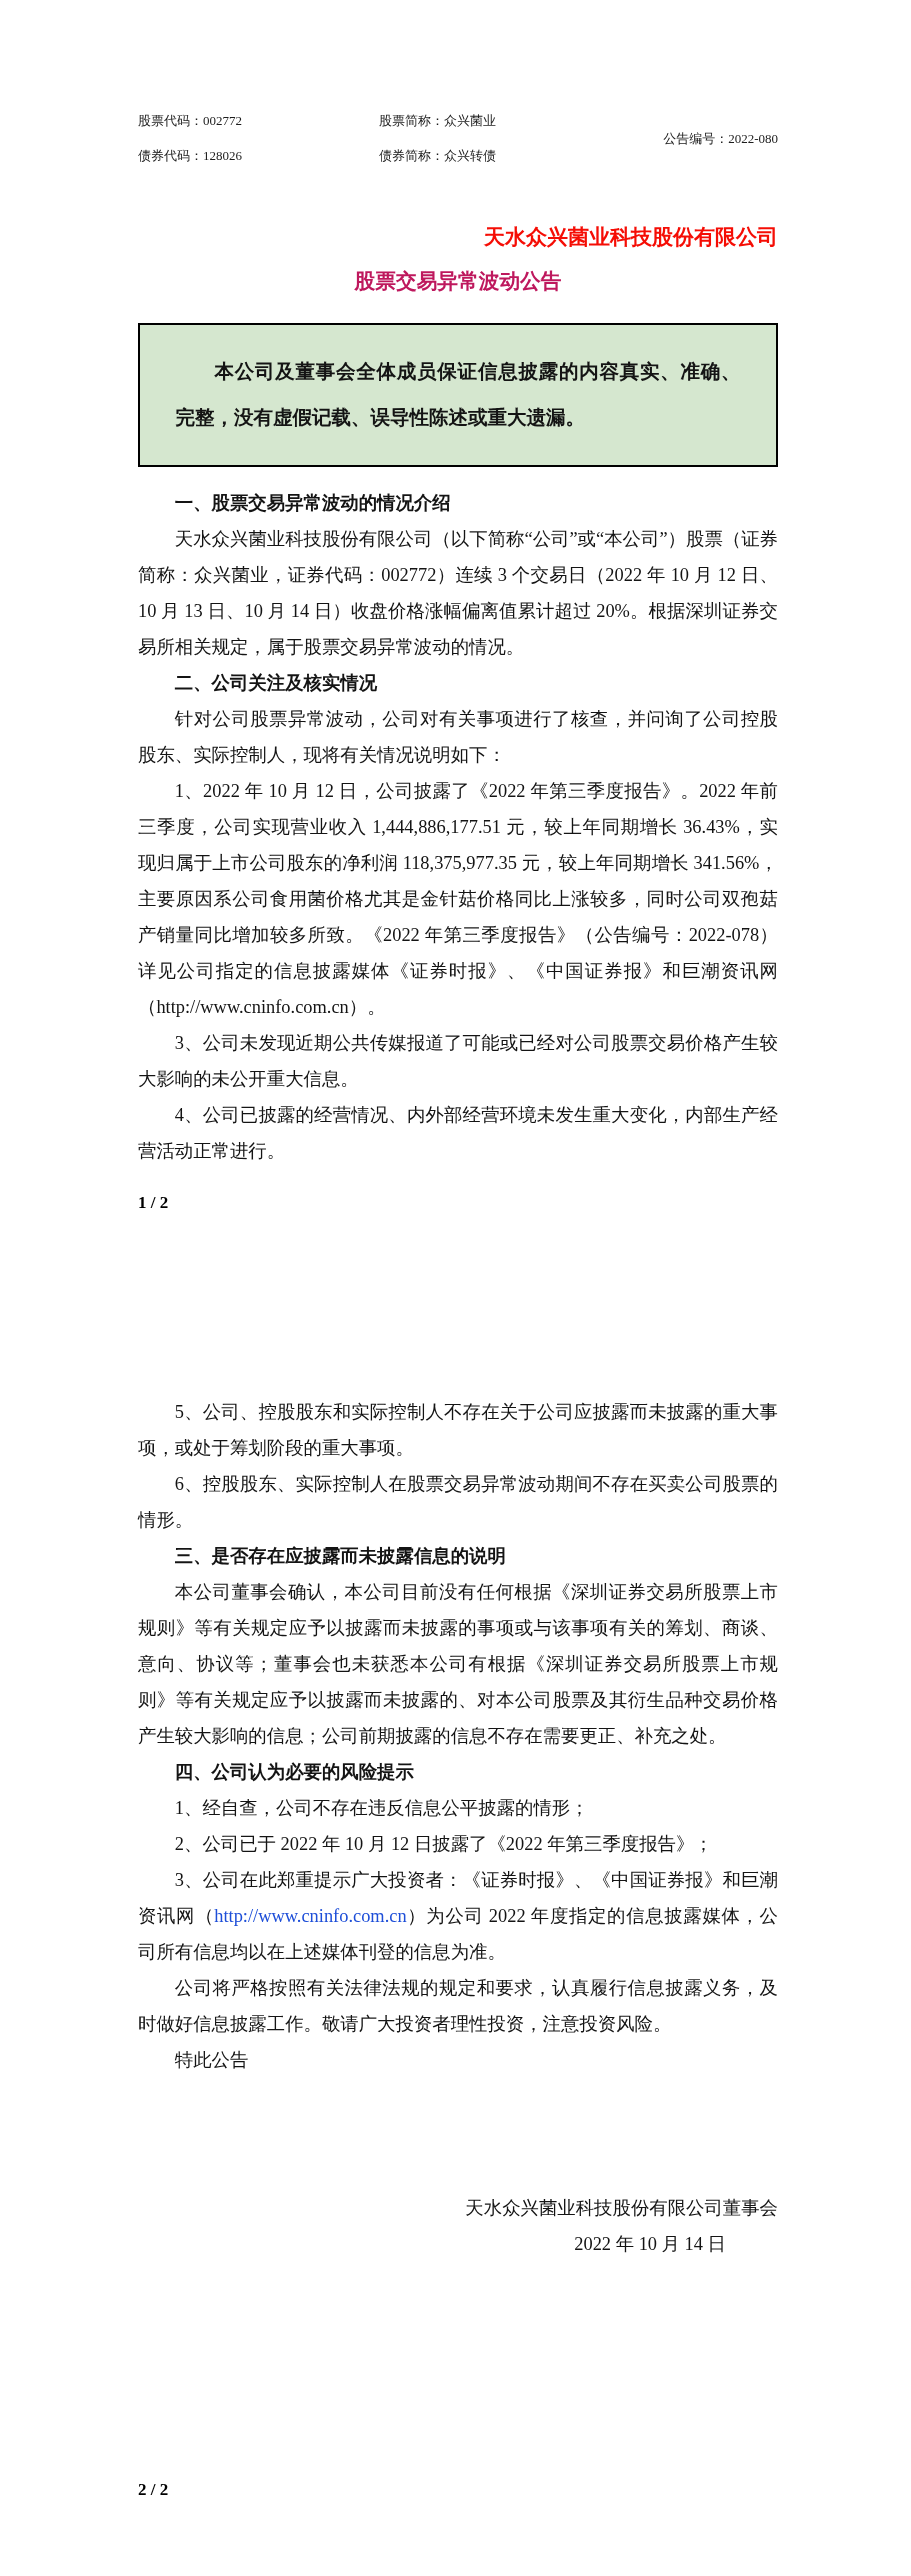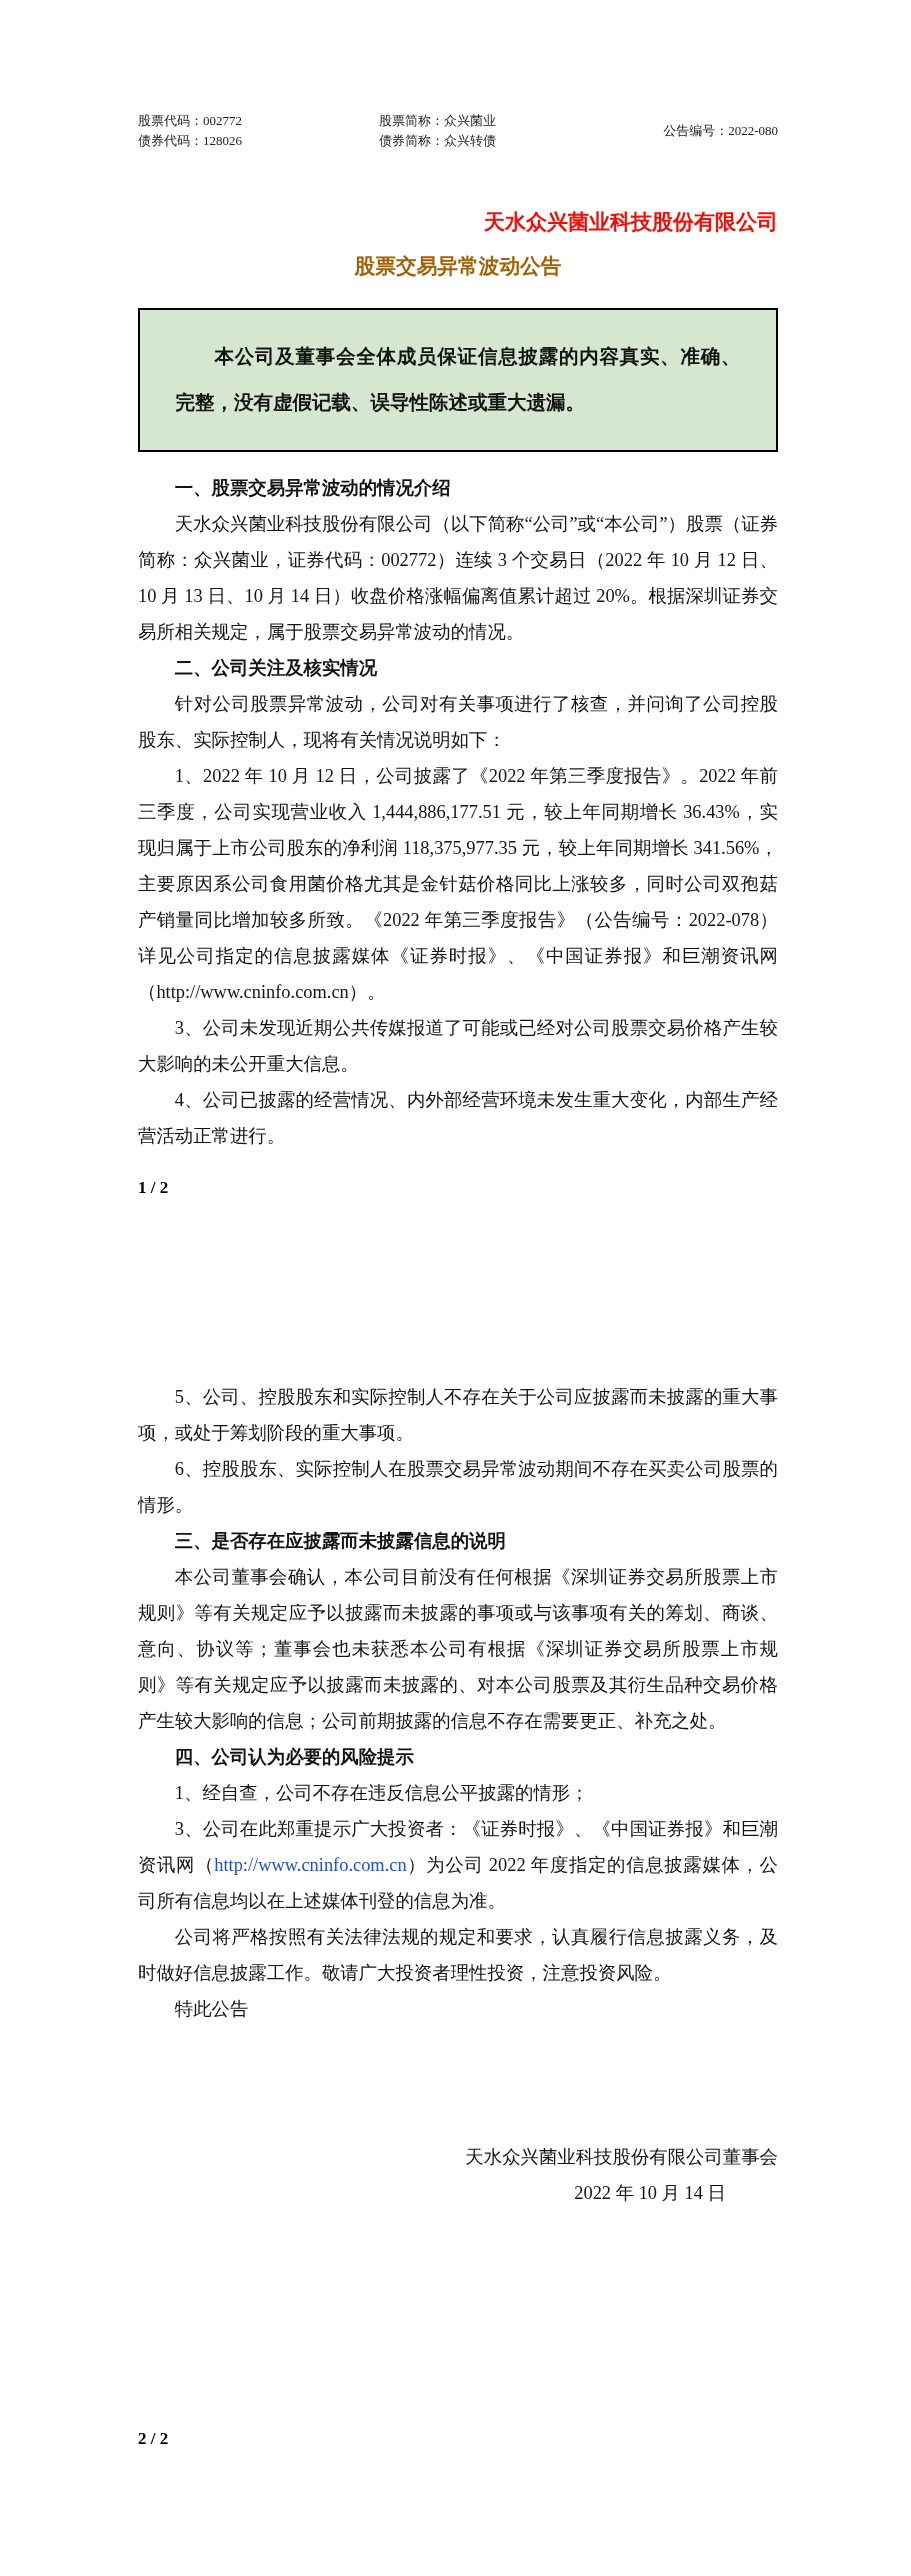--- a/index.html
+++ b/index.html
@@ -17,21 +17,21 @@
   .content {
     width: 640px;
     margin-left: 138px;
   }
   
   .doc-header {
     padding-top: 112px;
     display: grid;
     grid-template-columns: 241px 1fr auto;
     grid-template-rows: 17px 17px;
-    row-gap: 3px;
+    row-gap: 18px;
     font-size: 13px;
     line-height: 17px;
     color: #1c1c1c;
   }
   .doc-header .annc-no {
     grid-row: 1 / span 2;
     grid-column: 3;
     align-self: center;
     white-space: nowrap;
   }
@@ -43,21 +43,21 @@
     font-weight: bold;
     text-align: right;
     color: #f50d05;
   }
   .title-announcement {
     margin-top: 18.4px;
     font-size: 20.7px;
     line-height: 26px;
     font-weight: bold;
     text-align: center;
-    color: #a16207;
+    color: #be185d;
   }
   
   .disclaimer {
     margin-top: 29px;
     border: 2.3px solid #000000;
     background: #d5e7cf;
     padding: 8px 19.5px 7.5px 19.5px;
     box-sizing: border-box;
   }
   .disclaimer p {
@@ -146,20 +146,21 @@
   <p class="para">4、公司已披露的经营情况、内外部经营环境未发生重大变化，内部生产经营活动正常进行。</p>
 
   <div class="page-number page-number-1">1 / 2</div>
 
   <p class="para page2-start">5、公司、控股股东和实际控制人不存在关于公司应披露而未披露的重大事项，或处于筹划阶段的重大事项。</p>
   <p class="para">6、控股股东、实际控制人在股票交易异常波动期间不存在买卖公司股票的情形。</p>
   <h3 class="sec-heading">三、是否存在应披露而未披露信息的说明</h3>
   <p class="para">本公司董事会确认，本公司目前没有任何根据《深圳证券交易所股票上市规则》等有关规定应予以披露而未披露的事项或与该事项有关的筹划、商谈、意向、协议等；董事会也未获悉本公司有根据《深圳证券交易所股票上市规则》等有关规定应予以披露而未披露的、对本公司股票及其衍生品种交易价格产生较大影响的信息；公司前期披露的信息不存在需要更正、补充之处。</p>
   <h3 class="sec-heading">四、公司认为必要的风险提示</h3>
   <p class="para">1、经自查，公司不存在违反信息公平披露的情形；</p>
+  <p class="para">2、公司已于 2022 年 10 月 12 日披露了《2022 年第三季度报告》；</p>
   <p class="para"><span>3、公司在此郑重提示广大投资者：《证券时报》、《中国证券报》和巨潮资讯网（</span><a class="link">http://www.cninfo.com.cn</a><span>）为公司 2022 年度指定的信息披露媒体，公司所有信息均以在上述媒体刊登的信息为准。</span></p>
   <p class="para">公司将严格按照有关法律法规的规定和要求，认真履行信息披露义务，及时做好信息披露工作。敬请广大投资者理性投资，注意投资风险。</p>
   <p class="para">特此公告</p>
 
   <div class="signature-company">天水众兴菌业科技股份有限公司董事会</div>
   <div class="signature-date">2022 年 10 月 14 日</div>
 
   <div class="page-number page-number-2">2 / 2</div>
 
 </div>

